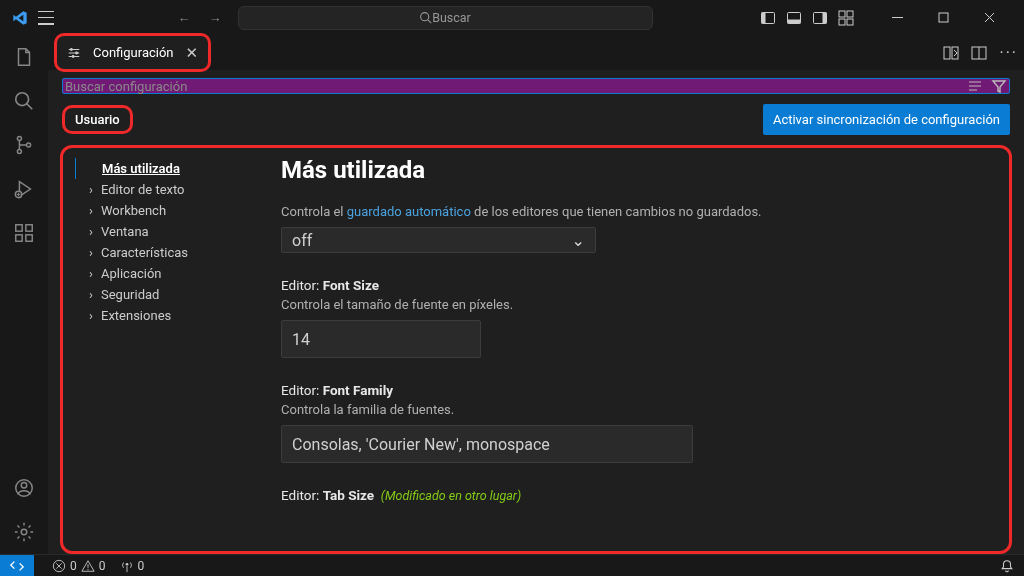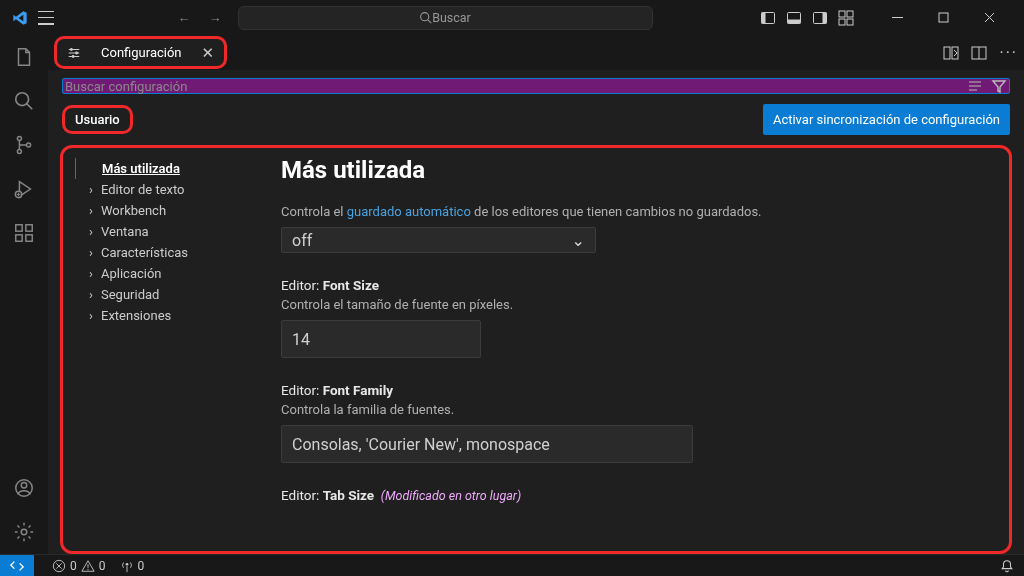--- a/index.html
+++ b/index.html
@@ -26,21 +26,21 @@
   
   .activitybar { width: 48px; background: #181818; display: flex; flex-direction: column; align-items: center; padding-top: 10px; gap: 20px; }
   .activitybar .act { width: 24px; height: 24px; color: #868686; display:flex; align-items:center; justify-content:center; cursor:pointer;}
   .activitybar .spacer { flex: 1; }
   
   
   .editor { flex: 1; display: flex; flex-direction: column; background: #1f1f1f; }
   
   
   .tabbar { height: 35px; background: #181818; display: flex; align-items: center; padding-left: 6px; position: relative;}
-  .tab { height: 33px; background: #1f1f1f; display: flex; align-items: center; gap: 20px; padding: 0 10px; border: 3px solid #ef2929; border-radius: 10px; position: relative; }
+  .tab { height: 39px; background: #1f1f1f; display: flex; align-items: center; gap: 12px; padding: 0 10px; border: 3px solid #ef2929; border-radius: 10px; position: relative; }
   .tab-label { color: #ffffff; font-size: 13px; }
   .tab-close { color: #cccccc; font-size: 15px; cursor: pointer; }
   .tab-actions { position:absolute; right:6px; top:0; height:35px; display:flex; align-items:center; gap:12px; color:#cccccc;}
   
   
   .settings-search-wrap { padding: 8px 14px 6px; }
   .settings-search { height: 16px; background: #701a75; border: 1px solid #0a7cd3; border-radius: 2px; display: flex; align-items: center; padding: 0 2px; }
   .settings-search input { flex:1; background: transparent; border: none; outline: none; color: #cccccc; font-size: 13px; }
   .settings-search input::placeholder { color: #8a8a8a; }
   .search-icons { display:flex; gap:8px; color:#bbbbbb; align-items:center;}
@@ -64,21 +64,21 @@
   .content { flex:1; padding: 0 16px 0 6px; overflow:hidden; }
   .content h1 { color:#ffffff; font-size:24px; font-weight:700; margin-bottom: 20px; }
   .setting { margin-bottom: 24px; }
   .setting-title { color:#e7e7e7; font-size:13.5px; margin-bottom:4px; }
   .setting-title b { font-weight:700; }
   .setting-desc { color:#b0b0b0; font-size:13px; margin-bottom:8px; }
   .setting-desc a { color:#4aa3e0; text-decoration:none; }
   .select-box { width: 315px; height: 26px; background:#2a2a2a; border:1px solid #3c3c3c; display:flex; align-items:center; padding:0 10px; justify-content:space-between; color:#d0d0d0; font-size:16px; border-radius:2px;}
   .text-box { width: 200px; height: 38px; background:#2a2a2a; border:1px solid #3c3c3c; display:flex; align-items:center; padding:0 10px; color:#d0d0d0; font-size:16px; border-radius:2px; }
   .text-box.wide { width: 412px; }
-  .modified-hint { color:#f0abfc; font-style:italic; font-size:12.5px; }
+  .modified-hint { color:#84cc16; font-style:italic; font-size:12.5px; }
   
   
   .statusbar { height: 22px; background: #181818; display:flex; align-items:center; padding: 0 10px; gap: 14px; color:#cccccc; font-size:12px; border-top:1px solid #2a2a2a;}
   .status-remote { background:#0a7cd3; height:22px; width:34px; margin:-1px 4px -1px -10px; display:flex; align-items:center; justify-content:center; color:#fff;}
   .status-spacer { flex:1; }
   
   svg { display:block; }
 </style>
 </head>
 <body>

